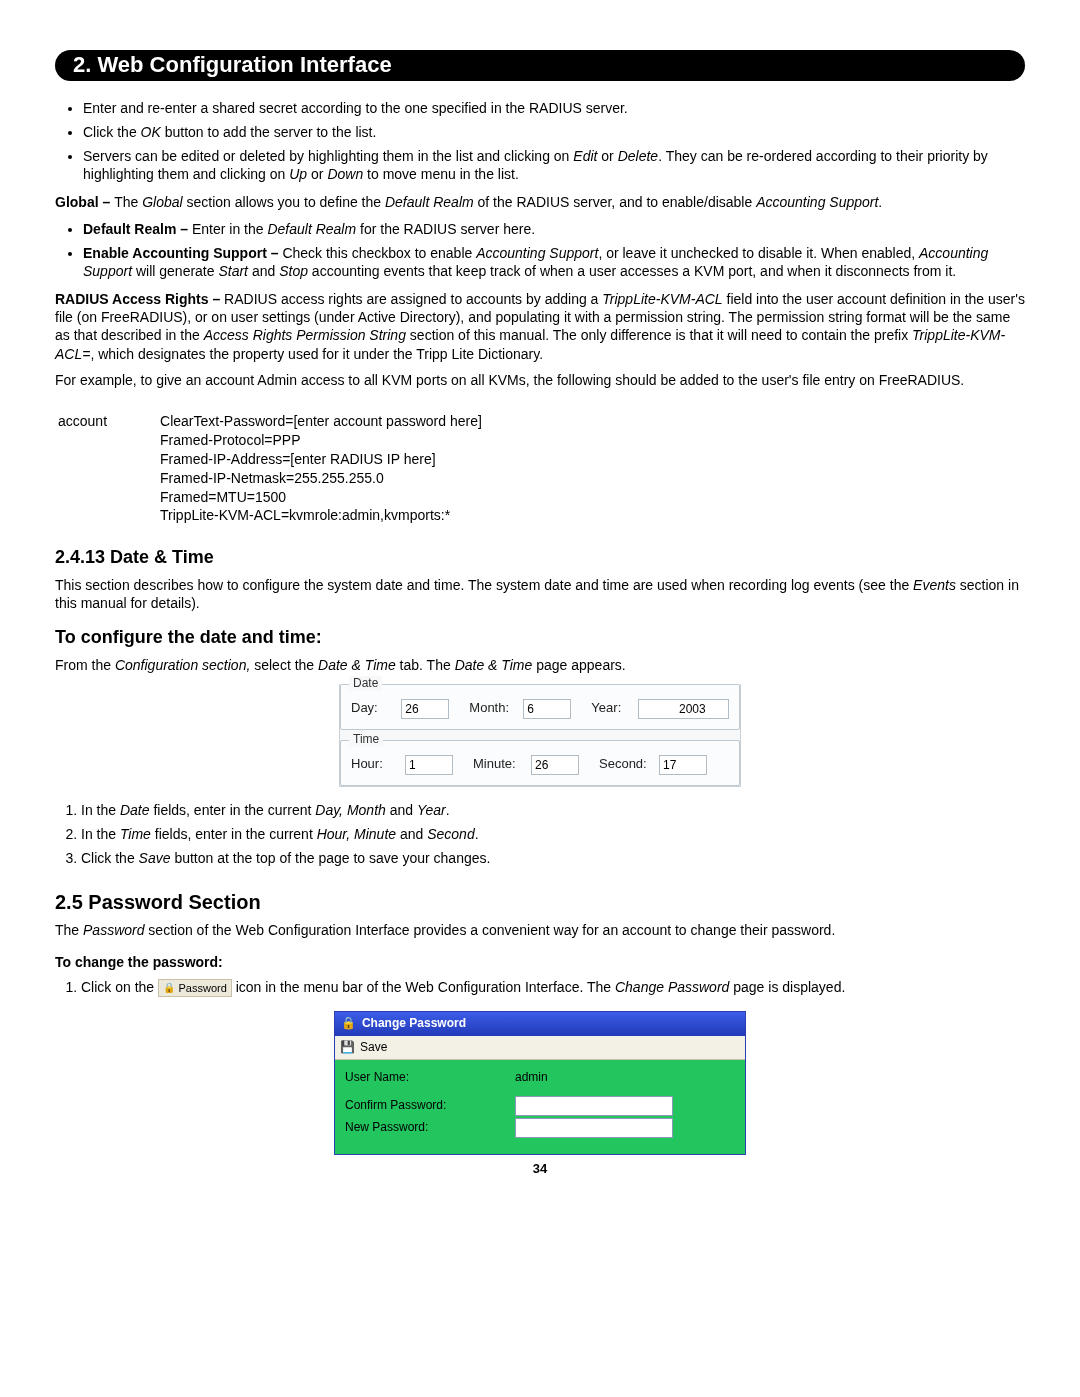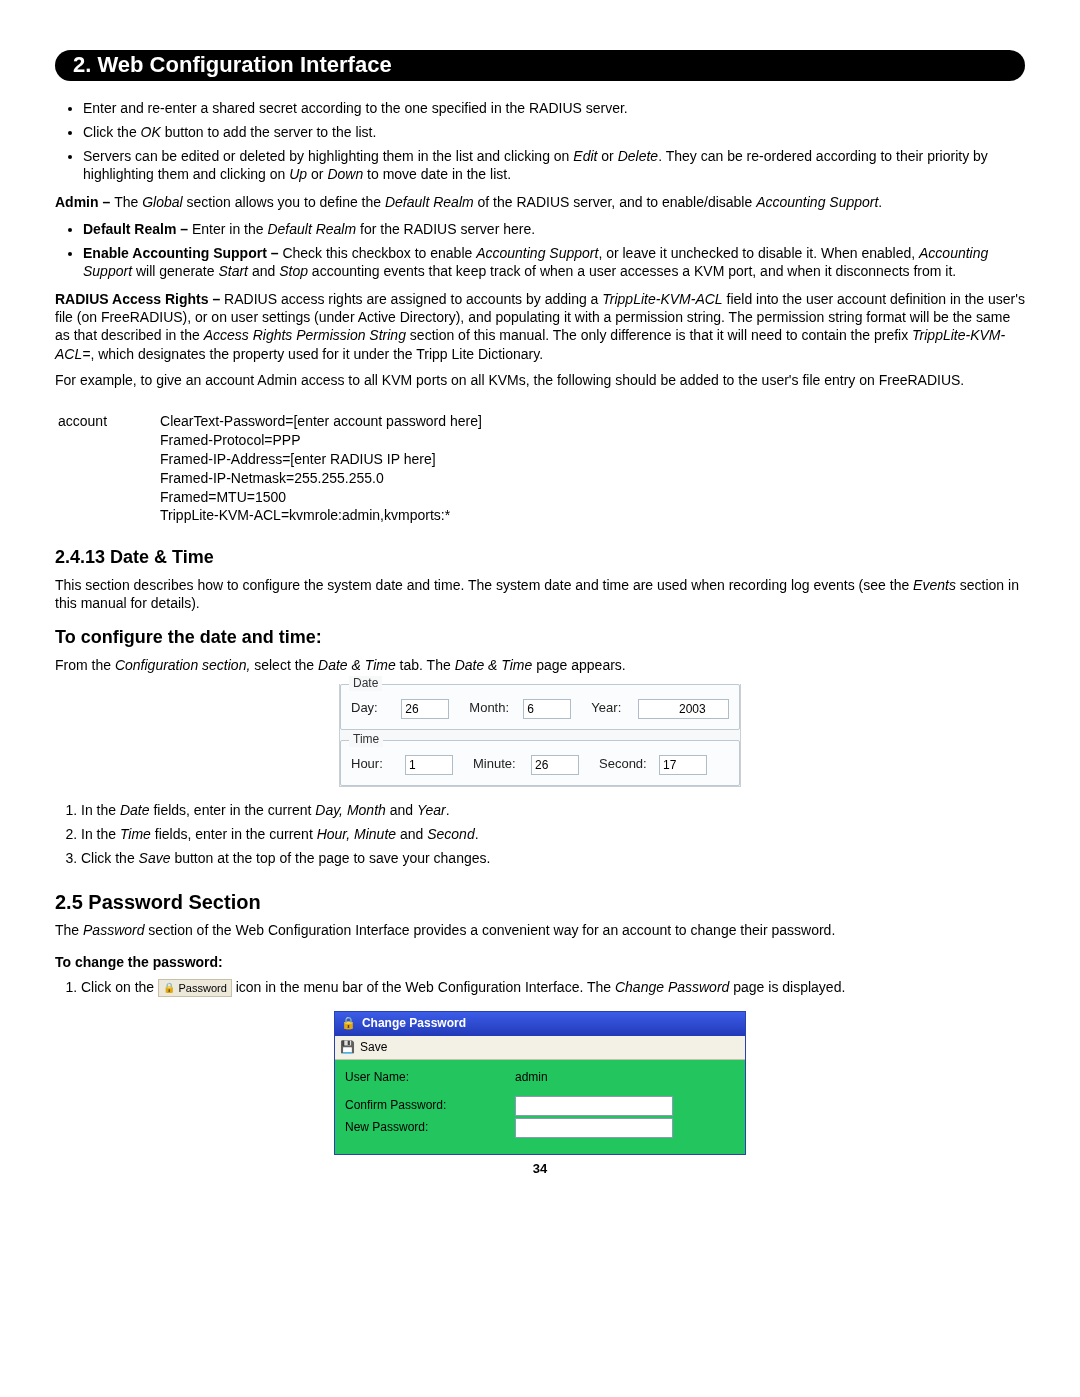--- a/index.html
+++ b/index.html
@@ -161,26 +161,26 @@
 <body>
 
 <div class="section-header">2. Web Configuration Interface</div>
 
 <ul class="top">
   <li>Enter and re-enter a shared secret according to the one specified in the RADIUS server.</li>
   <li>
     <span>Click the </span><span class="ital">OK</span><span> button to add the server to the list.</span>
   </li>
   <li>
-    <span>Servers can be edited or deleted by highlighting them in the list and clicking on </span><span class="ital">Edit</span><span> or </span><span class="ital">Delete</span><span>. They can be re-ordered according to their priority by highlighting them and clicking on </span><span class="ital">Up</span><span> or </span><span class="ital">Down</span><span> to move date in the list.</span>
+    <span>Servers can be edited or deleted by highlighting them in the list and clicking on </span><span class="ital">Edit</span><span> or </span><span class="ital">Delete</span><span>. They can be re-ordered according to their priority by highlighting them and clicking on </span><span class="ital">Up</span><span> or </span><span class="ital">Down</span><span> to move menu in the list.</span>
   </li>
 </ul>
 
 <p>
-  <span class="bold">Admin – </span><span>The </span><span class="ital">Global</span><span> section allows you to define the </span><span class="ital">Default Realm</span><span> of the RADIUS server, and to enable/disable </span><span class="ital">Accounting Support</span><span>.</span>
+  <span class="bold">Global – </span><span>The </span><span class="ital">Global</span><span> section allows you to define the </span><span class="ital">Default Realm</span><span> of the RADIUS server, and to enable/disable </span><span class="ital">Accounting Support</span><span>.</span>
 </p>
 
 <ul class="sub">
   <li>
     <span class="bold">Default Realm – </span><span>Enter in the </span><span class="ital">Default Realm</span><span> for the RADIUS server here.</span>
   </li>
   <li>
     <span class="bold">Enable Accounting Support – </span><span>Check this checkbox to enable </span><span class="ital">Accounting Support</span><span>, or leave it unchecked to disable it. When enabled, </span><span class="ital">Accounting Support</span><span> will generate </span><span class="ital">Start</span><span> and </span><span class="ital">Stop</span><span> accounting events that keep track of when a user accesses a KVM port, and when it disconnects from it.</span>
   </li>
 </ul>

